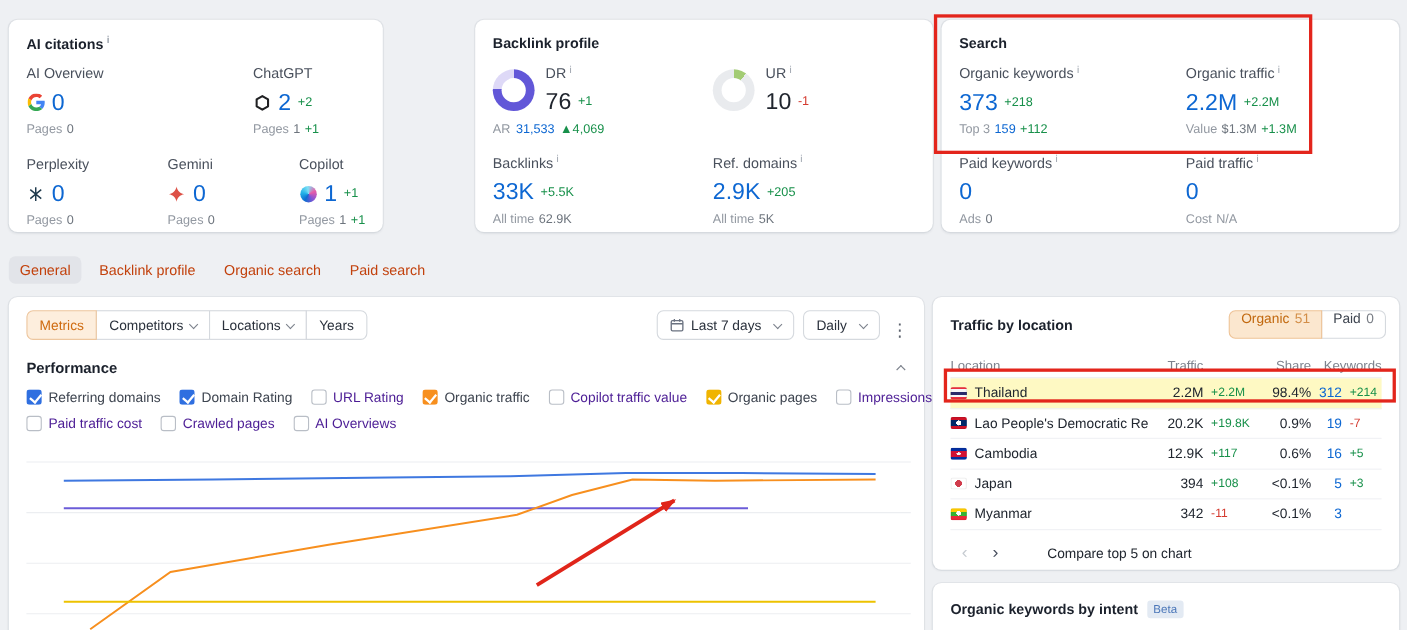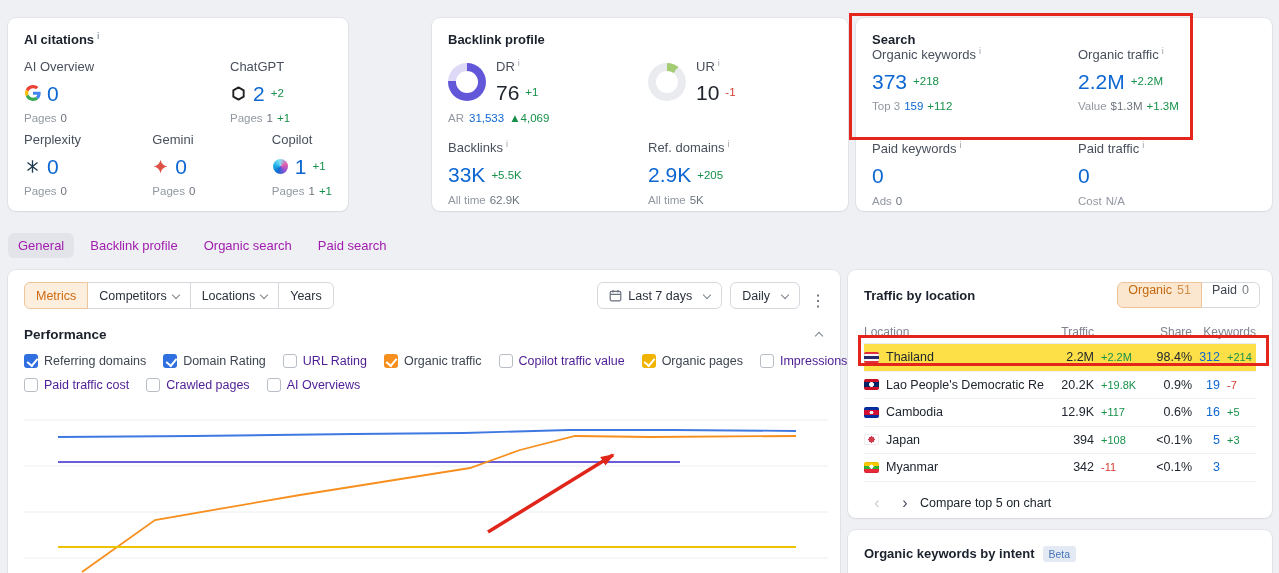--- a/index.html
+++ b/index.html
@@ -21,36 +21,36 @@
   .chg.neg{color:#d43a2f}
   .stat-sub{margin-top:6px;font-size:11.5px;color:#9298a1;display:flex;align-items:center;gap:4px;white-space:nowrap}
   .stat-sub b{font-weight:400;color:#6d747d}
   .sub-link{color:#0d67d2;text-decoration:none;font-size:11.5px}
   
   .card-ai{left:8px;top:18px;width:340px;height:193px}
   .card-backlink{left:432px;top:18px;width:416px;height:193px}
   .card-search{left:856px;top:18px;width:416px;height:193px}
   .ai-row1{display:flex;margin-top:12px}
   .ai-row1 .stat:first-child{width:206px}
-  .ai-row2{display:flex;margin-top:8px}
+  .ai-row2{display:flex;margin-top:18px}
   .ai-row2 .stat:nth-child(1){width:145px}
   .ai-row2 .stat:nth-child(2){width:135px}
   .ic{display:inline-flex;width:17px;height:17px;align-items:center;justify-content:center;flex:none}
   .copilot-dot{width:15px;height:15px;border-radius:50%;background:conic-gradient(from 210deg,#0e6cd0,#23b3e8,#7ee0f6,#e85ca8,#8a54d6,#0e6cd0)}
   
   .bl-grid{display:grid;grid-template-columns:200px 1fr;margin-top:12px;row-gap:16px}
   .drow{display:flex;align-items:center;gap:10px}
   .donut{width:38px;height:38px;border-radius:50%;position:relative;flex:none}
   .donut::after{content:"";position:absolute;inset:8px;background:#fff;border-radius:50%}
   .ar-line{margin-top:8px;font-size:11.5px;color:#9298a1;display:flex;gap:5px;align-items:center}
   
-  .stat-grid{display:grid;grid-template-columns:206px 1fr;row-gap:29px;}
+  .stat-grid{display:grid;grid-template-columns:206px 1fr;row-gap:16px;margin-top:12px}
   
   .tabs{position:absolute;left:8px;top:233px;display:flex;gap:6px;align-items:center}
-  .tab{font-size:13px;color:#a21caf;padding:5px 10px;border-radius:6px;white-space:nowrap}
+  .tab{font-size:13px;color:#c2410c;padding:5px 10px;border-radius:6px;white-space:nowrap}
   .tab.active{background:#e2e4e9}
   
   .panel-main{left:8px;top:270px;width:832px;height:312px}
   .toolbar{display:flex;justify-content:space-between;align-items:center;padding:12px 14px 0 16px}
   .seg-group{display:flex}
   .seg{height:27px;padding:0 11px;font-size:12.5px;background:#fff;border:1px solid #d5d9de;color:#2a313c;display:flex;align-items:center;margin-left:-1px;white-space:nowrap}
   .seg:first-child{margin-left:0;border-radius:6px 0 0 6px}
   .seg:last-child{border-radius:0 6px 6px 0}
   .seg.orange{background:#fdeedd;border-color:#edc69e;color:#cf6b10;position:relative;z-index:1;border-radius:6px 0 0 6px}
   .btn{border-radius:6px !important;margin-left:8px;gap:6px}
@@ -76,38 +76,38 @@
   .tgl:last-child{border-radius:0 6px 6px 0}
   .tgl.active{background:#fbe7cf;border-color:#eec397;color:#c2690f;position:relative;z-index:1}
   .tgl em{font-style:normal;opacity:.7}
   .tl-table{margin:12px 16px 0}
   .tl-hrow,.tl-row{display:grid;grid-template-columns:1fr 50px 48px 50px 28px 36px;align-items:center}
   .tl-hrow{height:24px;border-bottom:1px solid #e9ebee;font-size:12px;color:#7d838e}
   .h-traffic{text-align:right}
   .h-share{text-align:right}
   .h-kw{grid-column:5/7;text-align:right}
   .tl-row{height:27.5px;border-bottom:1px solid #f0f1f4;font-size:12.5px}
-  .tl-row.hl{background:#fde047}
+  .tl-row.hl{background:#fef9c3}
   .c-loc{display:flex;align-items:center;gap:7px;overflow:hidden}
   .loc-name{color:#20262f;white-space:nowrap;overflow:hidden}
   .c-tval,.c-share{text-align:right;color:#20262f}
   .c-tchg{padding-left:7px;font-size:11px}
   .c-kval{text-align:right;color:#0d67d2}
   .c-kchg{padding-left:7px;font-size:11px}
   .flag{width:15px;height:11px;border-radius:2px;display:inline-block;flex:none;box-shadow:inset 0 0 0 1px rgba(0,0,0,.08)}
   .flag.th{background:linear-gradient(180deg,#ed3040 0 18%,#f5f6f8 18% 36%,#2a2a6a 36% 64%,#f5f6f8 64% 82%,#ed3040 82%)}
   .flag.la{background:radial-gradient(circle at 50% 50%,#fff 0 2.2px,transparent 2.4px),linear-gradient(180deg,#ce1126 0 25%,#002868 25% 75%,#ce1126 75%)}
   .flag.kh{background:radial-gradient(ellipse 3.2px 2px at 50% 50%,#f5f5f5 0 60%,transparent 65%),linear-gradient(180deg,#032ea1 0 27%,#d21034 27% 73%,#032ea1 73%)}
   .flag.jp{background:radial-gradient(circle at 50% 50%,#d03b4b 0 3px,#fff 3.2px)}
   .flag.mm{background:radial-gradient(circle at 50% 42%,#fff 0 2px,transparent 2.2px),linear-gradient(180deg,#fecb00 0 33%,#34b233 33% 66%,#ea2839 66%)}
   .tl-footer{display:flex;align-items:center;padding:9px 16px;gap:2px}
   .pg{border:none;background:none;font-size:16px;width:26px;height:24px;line-height:1}
   .pg.prev{color:#c7ccd2}
   .pg.next{color:#4a5160}
-  .compare{font-size:12.5px;color:#20262f;text-decoration:none}
+  .compare{margin-left:32px;font-size:12.5px;color:#20262f;text-decoration:none}
   
   .panel-intent{left:848px;top:530px;width:424px;height:100px;padding:16px}
   .intent-head{display:flex;align-items:flex-start;gap:8px}
   .beta{background:#e3eaf3;color:#4a76b8;font-size:10.5px;padding:2px 6px;border-radius:3px}
   
   .redbox{position:absolute;border:3px solid #e3251c;z-index:50;pointer-events:none}
 </style>
 </head>
 <body>
 

